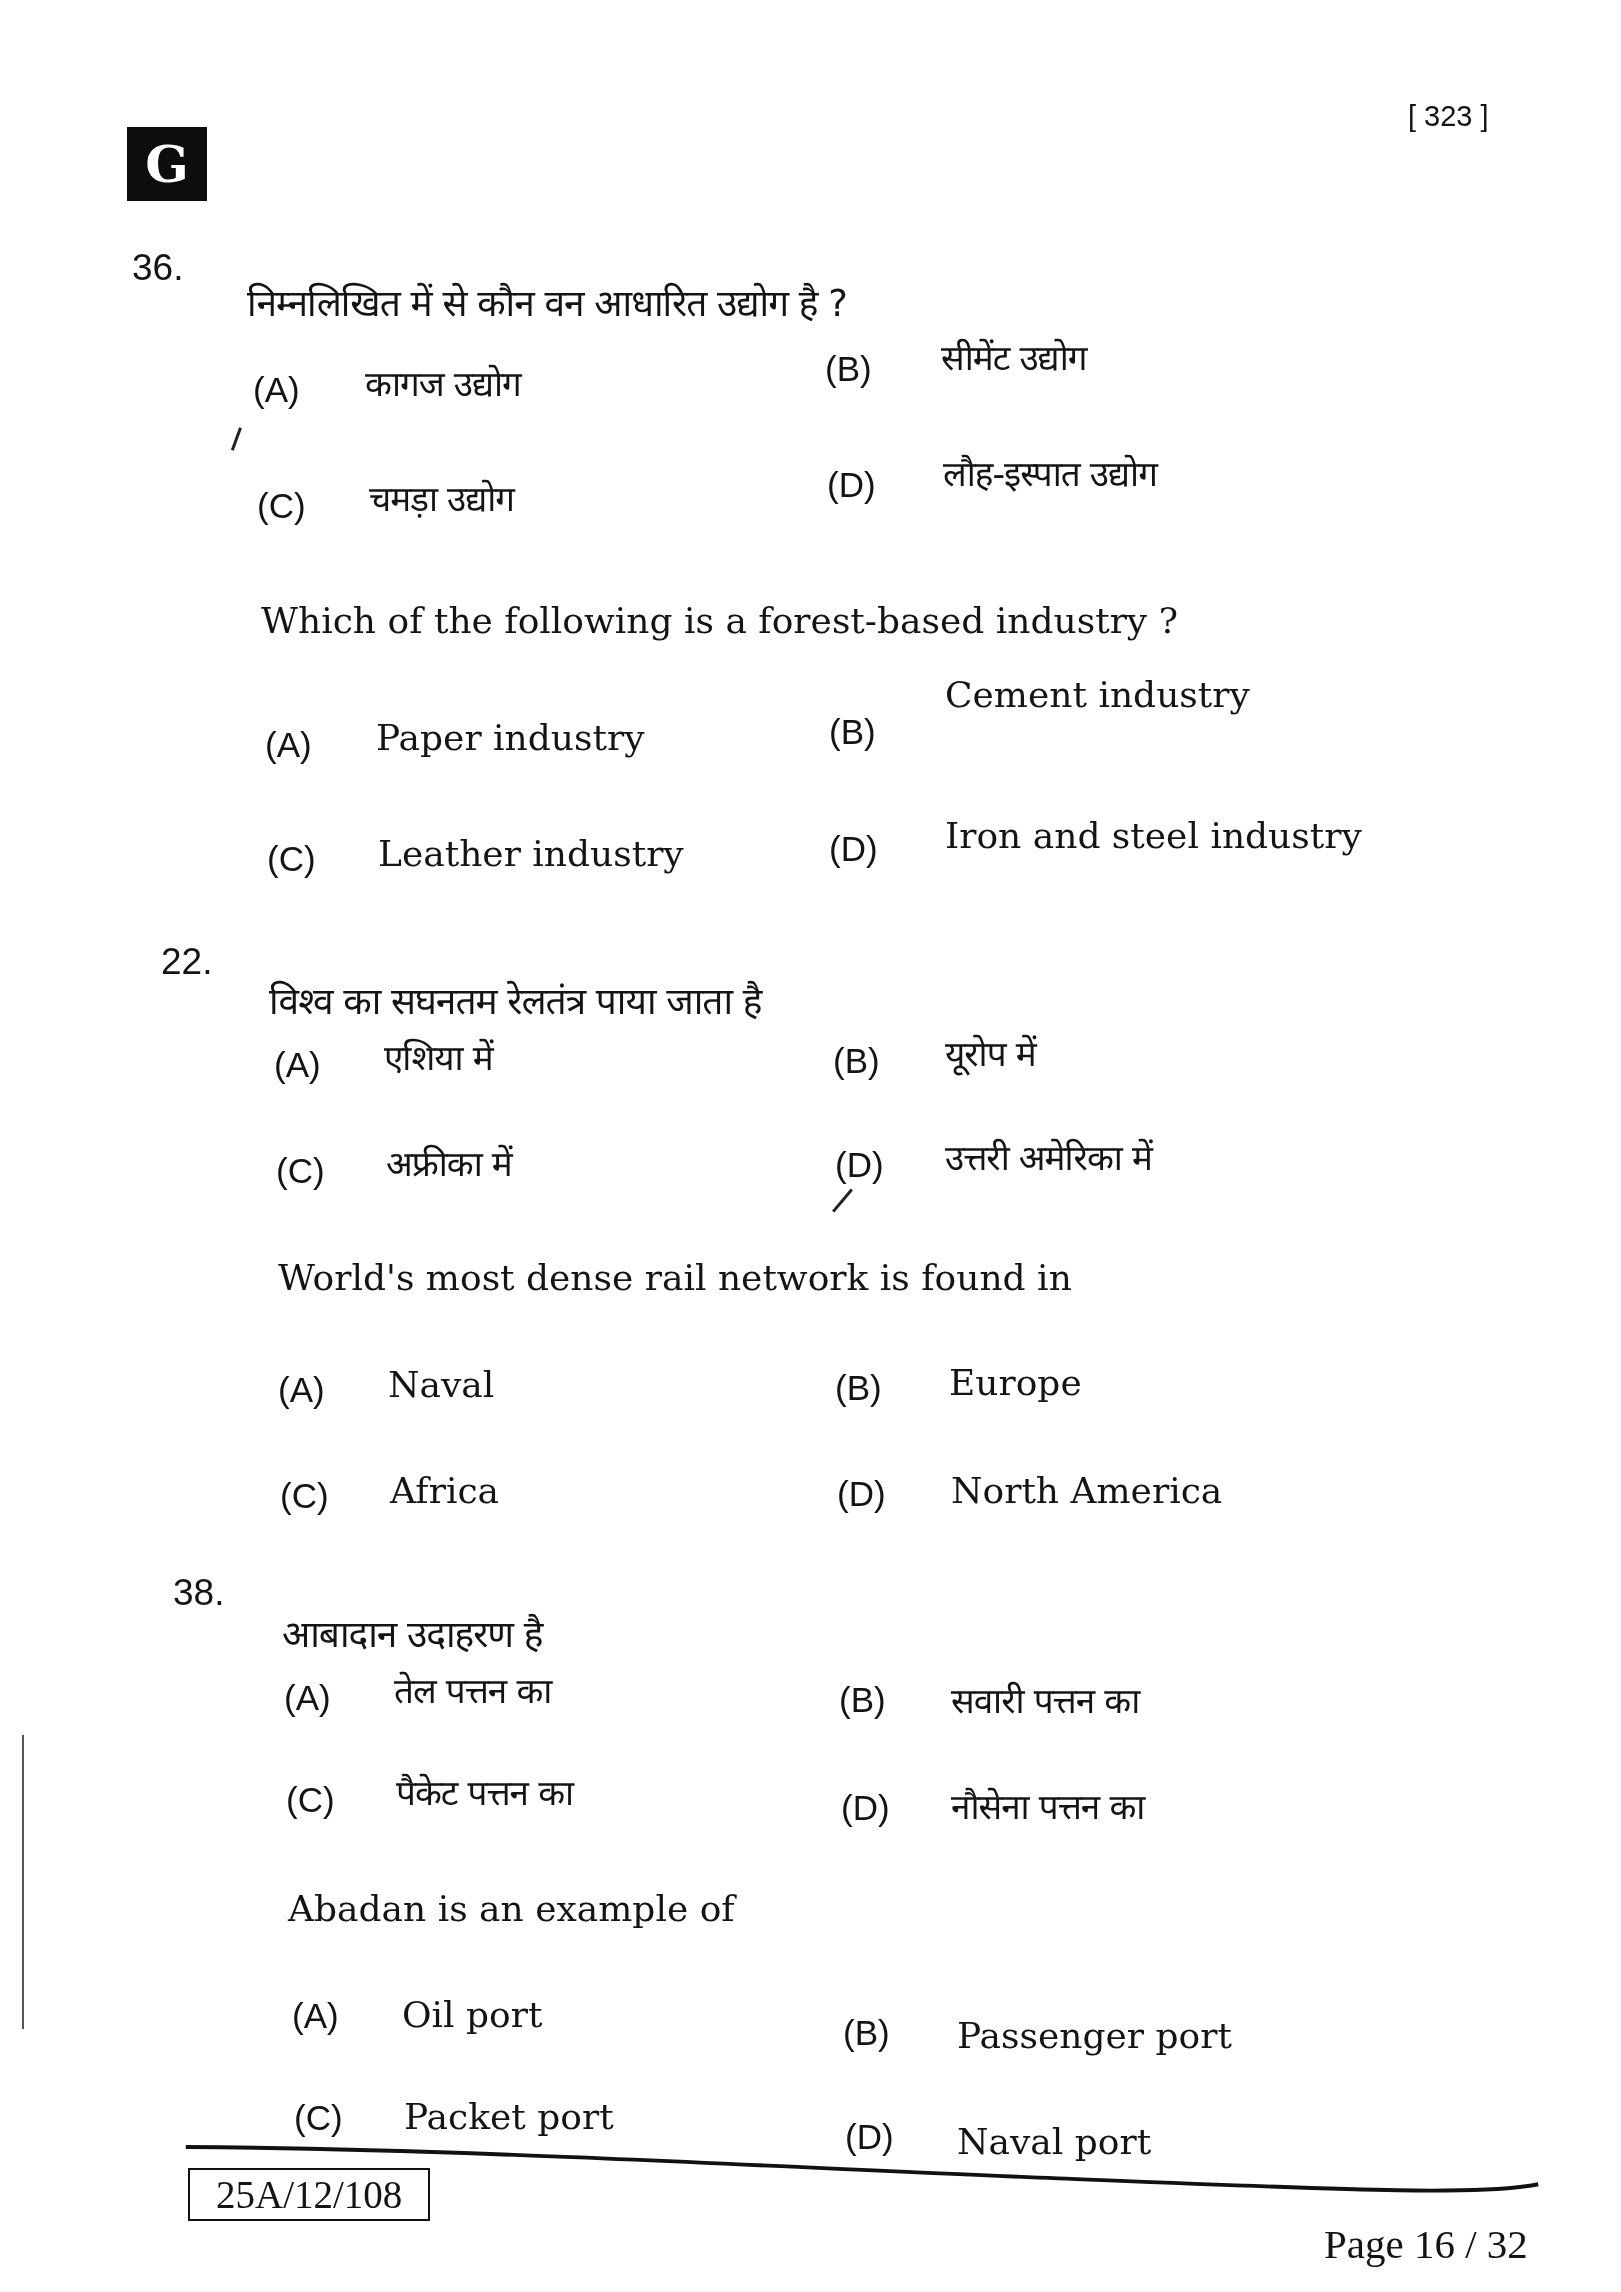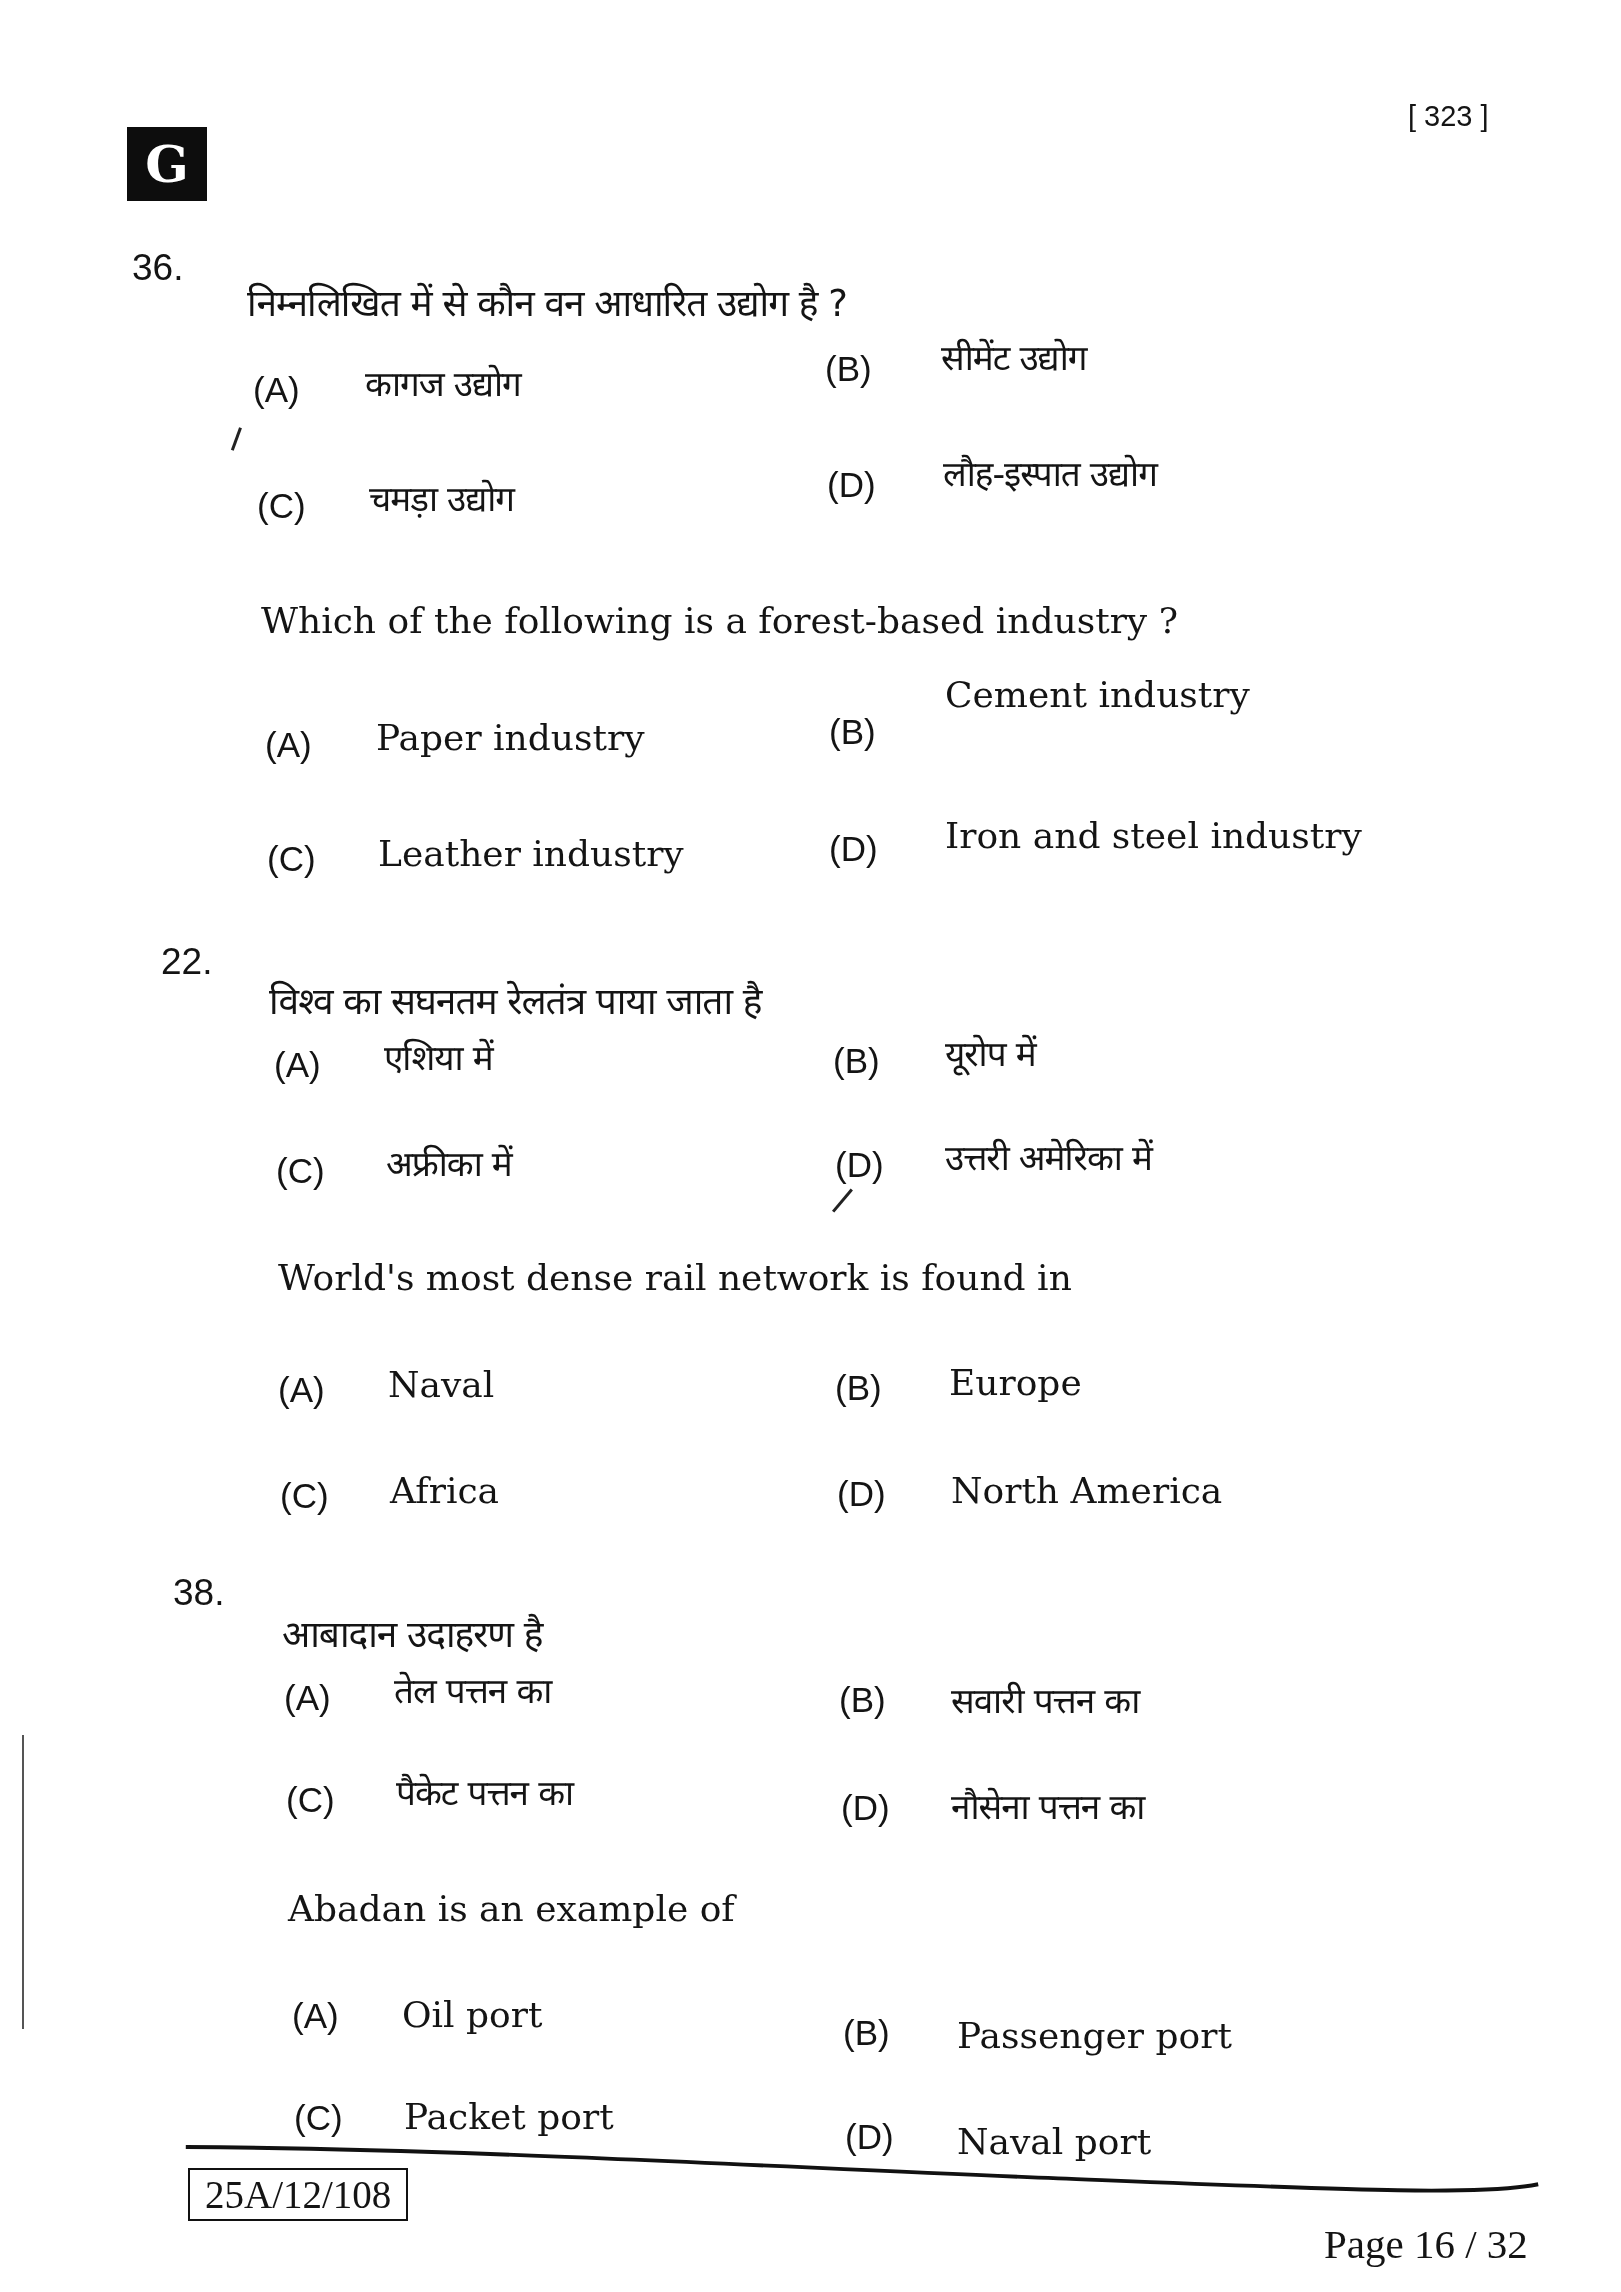--- a/index.html
+++ b/index.html
@@ -9,21 +9,21 @@
   .set-badge { left:127px; top:127px; width:80px; height:74px; background:#0d0d0d; color:#fff;
                font-family:"DejaVu Serif", serif; font-weight:bold; font-size:51px;
                display:flex; align-items:center; justify-content:center; }
   .code-top { left:1408px; top:100px; font-family:Liberation Sans, sans-serif; font-size:29px; }
   .qnum { font-family:"Liberation Sans", sans-serif; font-size:37px; }
   .hi { font-family:"DejaVu Sans", sans-serif; font-size:37px; letter-spacing:-1px;margin-top:43px; }
   .hi-opt { font-family:"DejaVu Sans", sans-serif; font-size:35px; letter-spacing:-1px; }
   .en { font-family:"DejaVu Serif", serif; font-size:36px; }
   .en-opt { font-family:"DejaVu Serif", serif; font-size:36px; }
   .lbl { font-family:"Liberation Sans", sans-serif; font-size:35px; }
-  .footer-code { left:188px; top:2168px; border:2px solid #111; padding:2px 15px;
+  .footer-code { left:188px; top:2168px; border:2px solid #111; padding:2px 26px;
                  font-family:"Liberation Serif", serif; font-size:39px;text-align:right; }
   .page-no { left:1324px; top:2220px; font-family:"Liberation Serif", serif; font-size:41px; }
   .mark { position:absolute; width:2.9px; background:#222; }
 </style>
 </head>
 <body>
 
 <div class="abs set-badge">G</div>
 <div class="abs code-top">[ 323 ]</div>
 

